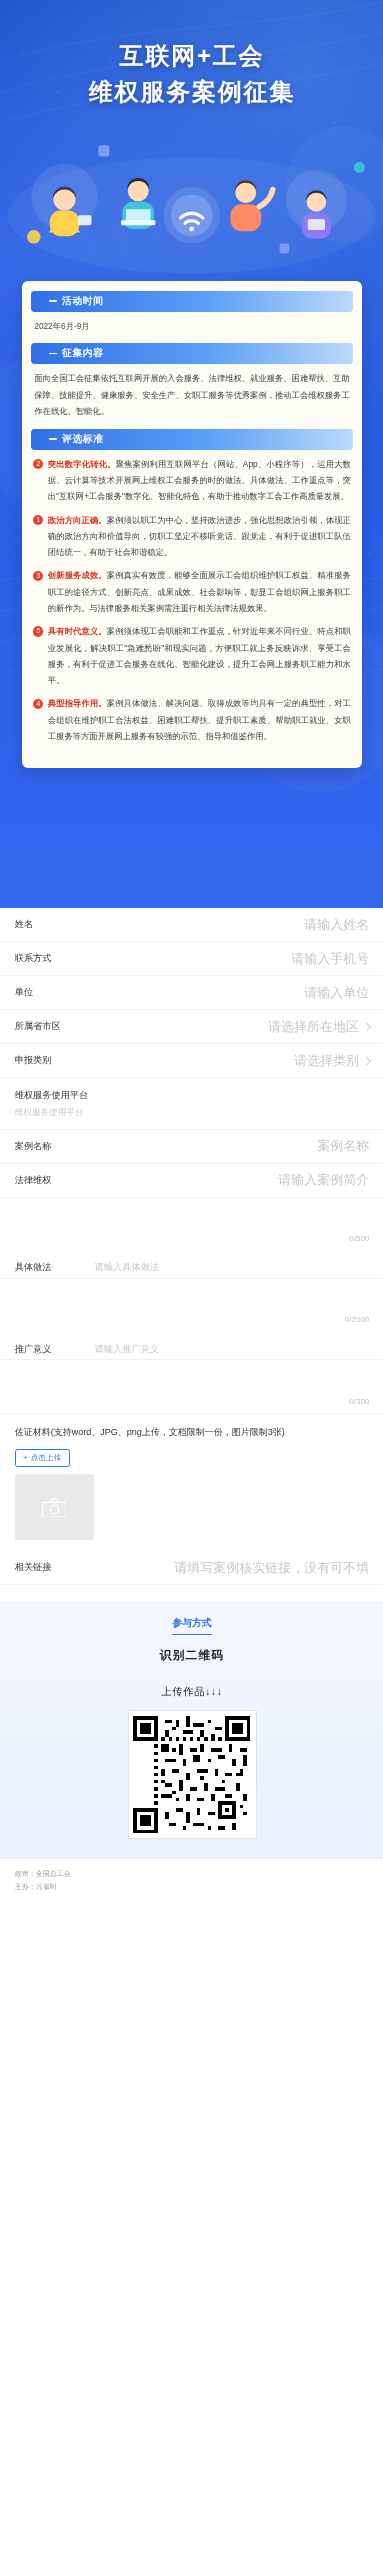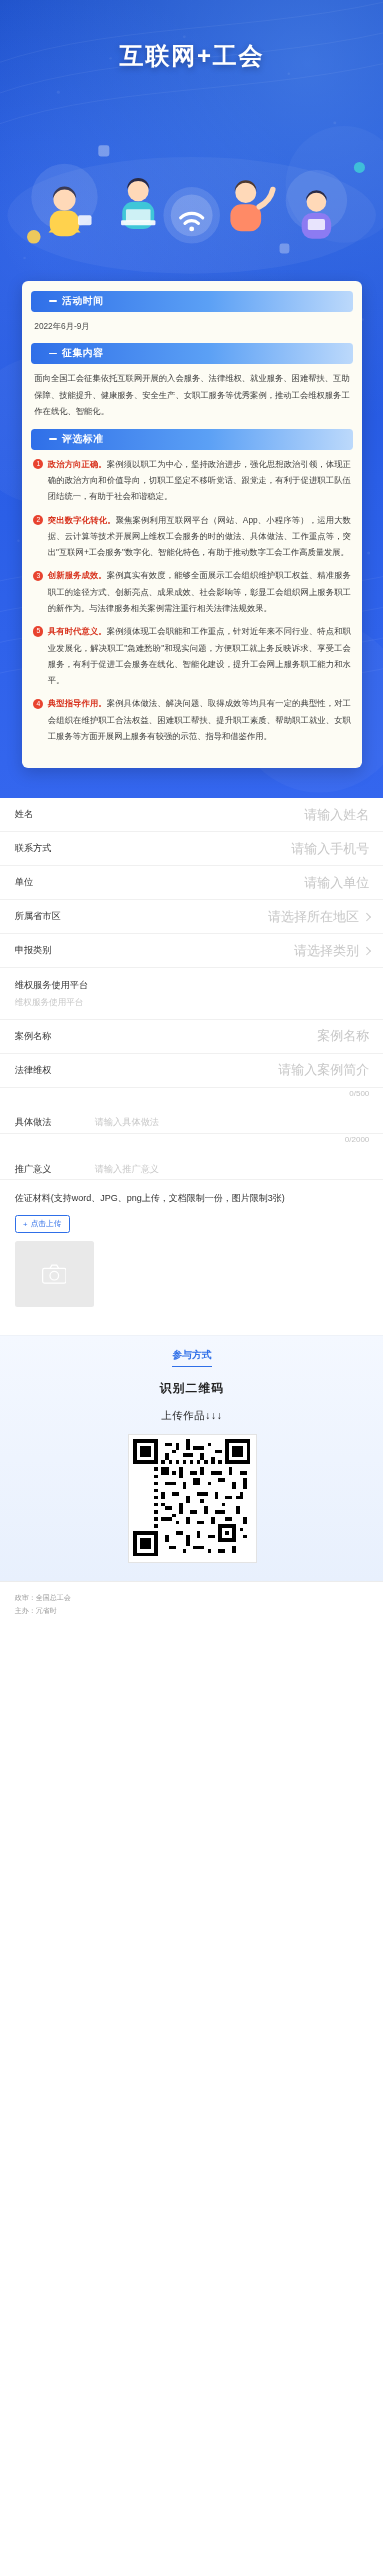--- a/index.html
+++ b/index.html
@@ -8,21 +8,21 @@
     font-family: "Liberation Sans", sans-serif;
     background: #ffffff;
     color: #333;
   }
   .page { width: 384px; position: relative; overflow: hidden; }
 
   
   .hero {
     position: relative;
     width: 384px;
-    height: 798px;
+    height: 908px;
     background:
       radial-gradient(circle at 80% 8%, rgba(120,180,255,0.35) 0%, rgba(120,180,255,0) 45%),
       radial-gradient(circle at 10% 30%, rgba(90,140,255,0.30) 0%, rgba(90,140,255,0) 40%),
       linear-gradient(180deg, #1b4ec9 0%, #1f53d6 18%, #2457dd 38%, #2a5ee6 60%, #2f62ea 80%, #3466ee 100%);
     overflow: hidden;
   }
   .hero-curves {
     position: absolute; inset: 0;
     opacity: .5;
     pointer-events: none;
@@ -162,20 +162,21 @@
     align-items: flex-start;
     padding: 11px 0 3.7px 0;
   }
   .ta-inner .label { flex: 0 0 80px; font-size: 9.2px; color: #333; }
   .ta-inner .value { flex: 1; font-size: 9.2px; color: #c7c7c7; }
   .counter {
     text-align: right;
     font-size: 8px;
     color: #c2c2c2;
     padding: 1.2px 0 7.4px 0;
+    margin-top: 35px;
   }
   .upload-note {
     padding: 11px 14.7px 6.1px 14.7px;
     font-size: 9px;
     color: #333;
     line-height: 1.7;
   }
   .upload-area { padding: 2.5px 14.7px 11px 14.7px; }
   .btn-upload {
     display: inline-flex;
@@ -209,21 +210,21 @@
   .join-title {
     display: inline-block;
     color: #2f6fe8;
     font-size: 9.8px;
     font-weight: bold;
     padding-bottom: 3.7px;
     border-bottom: 1.2px solid #2f6fe8;
     margin-bottom: 13.5px;
   }
   .join-line1 { font-size: 11.7px; color: #222; font-weight: bold; letter-spacing: 1.2px; }
-  .join-line2 { font-size: 10.4px; color: #222; margin-top: 13px; letter-spacing: 0.6px; }
+  .join-line2 { font-size: 10.4px; color: #222; margin-top: 22px; letter-spacing: 0.6px; }
   .qr-wrap {
     margin: 11px auto 0 auto;
     width: 129px; height: 129px;
     background: #fff;
     padding: 4.9px;
     border: 0.6px solid #e3e3e3;
   }
   .qr { width: 100%; height: 100%; display: block; }
 
   .footer {
@@ -264,20 +265,21 @@
         <circle cx="545" cy="200" r="2.4"></circle>
           <circle cx="40" cy="420" r="2"></circle>
         <circle cx="590" cy="520" r="2.2"></circle>
           <circle cx="30" cy="880" r="2"></circle>
         <circle cx="600" cy="900" r="2.5"></circle>
       </g>
     </svg>
 
     <div class="hero-title">
       <div class="line">互联网+工会</div>
+      <div class="line">维权服务案例征集</div>
     </div>
 
     <svg class="illus" viewBox="0 0 625 250">
 
       <ellipse cx="312" cy="150" rx="300" ry="95" fill="#ffffff" fill-opacity="0.05"></ellipse>
 
       <g transform="translate(312,150)">
         <circle r="46" fill="#ffffff" fill-opacity="0.12"></circle>
         <circle r="34" fill="#ffffff" fill-opacity="0.18"></circle>
         <path d="M-18,4 A26,26 0 0 1 18,4" fill="none" stroke="#fff" stroke-width="5" stroke-linecap="round"></path>
@@ -338,26 +340,26 @@
         <span class="htext">征集内容</span>
       </div>
       <div class="sec-body">面向全国工会征集依托互联网开展的入会服务、法律维权、就业服务、困难帮扶、互助保障、技能提升、健康服务、安全生产、女职工服务等优秀案例，推动工会维权服务工作在线化、智能化。</div>
 
       <div class="sec-head">
         <span class="hbar"></span>
         <span class="htext">评选标准</span>
       </div>
 
       <div class="crit-item">
+        <span class="crit-num">2</span>
+        <span class="crit-text"><b>突出数字化转化。</b><span>聚焦案例利用互联网平台（网站、App、小程序等），运用大数据、云计算等技术开展网上维权工会服务的时的做法、具体做法、工作重点等，突出"互联网+工会服务"数字化、智能化特色，有助于推动数字工会工作高质量发展。</span></span>
+      </div>
+      <div class="crit-item">
         <span class="crit-num">1</span>
         <span class="crit-text"><b>政治方向正确。</b><span>案例须以职工为中心，坚持政治进步，强化思想政治引领，体现正确的政治方向和价值导向，切职工坚定不移听党话、跟党走，有利于促进职工队伍团结统一，有助于社会和谐稳定。</span></span>
-      </div>
-      <div class="crit-item">
-        <span class="crit-num">2</span>
-        <span class="crit-text"><b>突出数字化转化。</b><span>聚焦案例利用互联网平台（网站、App、小程序等），运用大数据、云计算等技术开展网上维权工会服务的时的做法、具体做法、工作重点等，突出"互联网+工会服务"数字化、智能化特色，有助于推动数字工会工作高质量发展。</span></span>
       </div>
       <div class="crit-item">
         <span class="crit-num">3</span>
         <span class="crit-text"><b>创新服务成效。</b><span>案例真实有效度，能够全面展示工会组织维护职工权益、精准服务职工的途径方式、创新亮点、成果成效、社会影响等，彰显工会组织网上服务职工的新作为。与法律服务相关案例需注重行相关法律法规效果。</span></span>
       </div>
       <div class="crit-item">
         <span class="crit-num">5</span>
         <span class="crit-text"><b>具有时代意义。</b><span>案例须体现工会职能和工作重点，针对近年来不同行业、特点和职业发展化，解决职工"急难愁盼"和现实问题，方便职工就上务反映诉求、享受工会服务，有利于促进工会服务在线化、智能化建设，提升工会网上服务职工能力和水平。</span></span>
       </div>
       <div class="crit-item">
@@ -419,36 +421,43 @@
     </div>
 
     <div class="ta-row">
       <div class="counter">0/2000</div>
       <div class="ta-inner">
         <div class="label">推广意义</div>
         <div class="value">请输入推广意义</div>
       </div>
     </div>
 
+    <div class="ta-row">
+      <div class="counter">0/300</div>
+    </div>
 
     <div class="upload-note">佐证材料(支持word、JPG、png上传，文档限制一份，图片限制3张)</div>
     <div class="upload-area">
       <div class="btn-upload">
         <span>+</span>
         <span>点击上传</span>
       </div>
       <div class="thumb">
         <svg width="24.6" height="19.7" viewBox="0 0 40 32">
           <rect x="1" y="7" width="38" height="24" rx="3" fill="none" stroke="#ffffff" stroke-width="2"></rect>
           <path d="M13,7 l3,-5 h8 l3,5" fill="none" stroke="#ffffff" stroke-width="2"></path>
           <circle cx="20" cy="19" r="7" fill="none" stroke="#ffffff" stroke-width="2"></circle>
         </svg>
       </div>
     </div>
 
+    <div class="row">
+      <div class="label">相关链接</div>
+      <div class="value">请填写案例核实链接，没有可不填</div>
+    </div>
   </div>
 
   <div class="join">
     <div class="join-title">参与方式</div>
     <div class="join-line1">识别二维码</div>
     <div class="join-line2">上传作品↓↓↓</div>
     <div class="qr-wrap">
       <svg class="qr" viewBox="0 0 33 33" shape-rendering="crispEdges">
         <rect width="33" height="33" fill="#fff"></rect>
         <g fill="#000">

